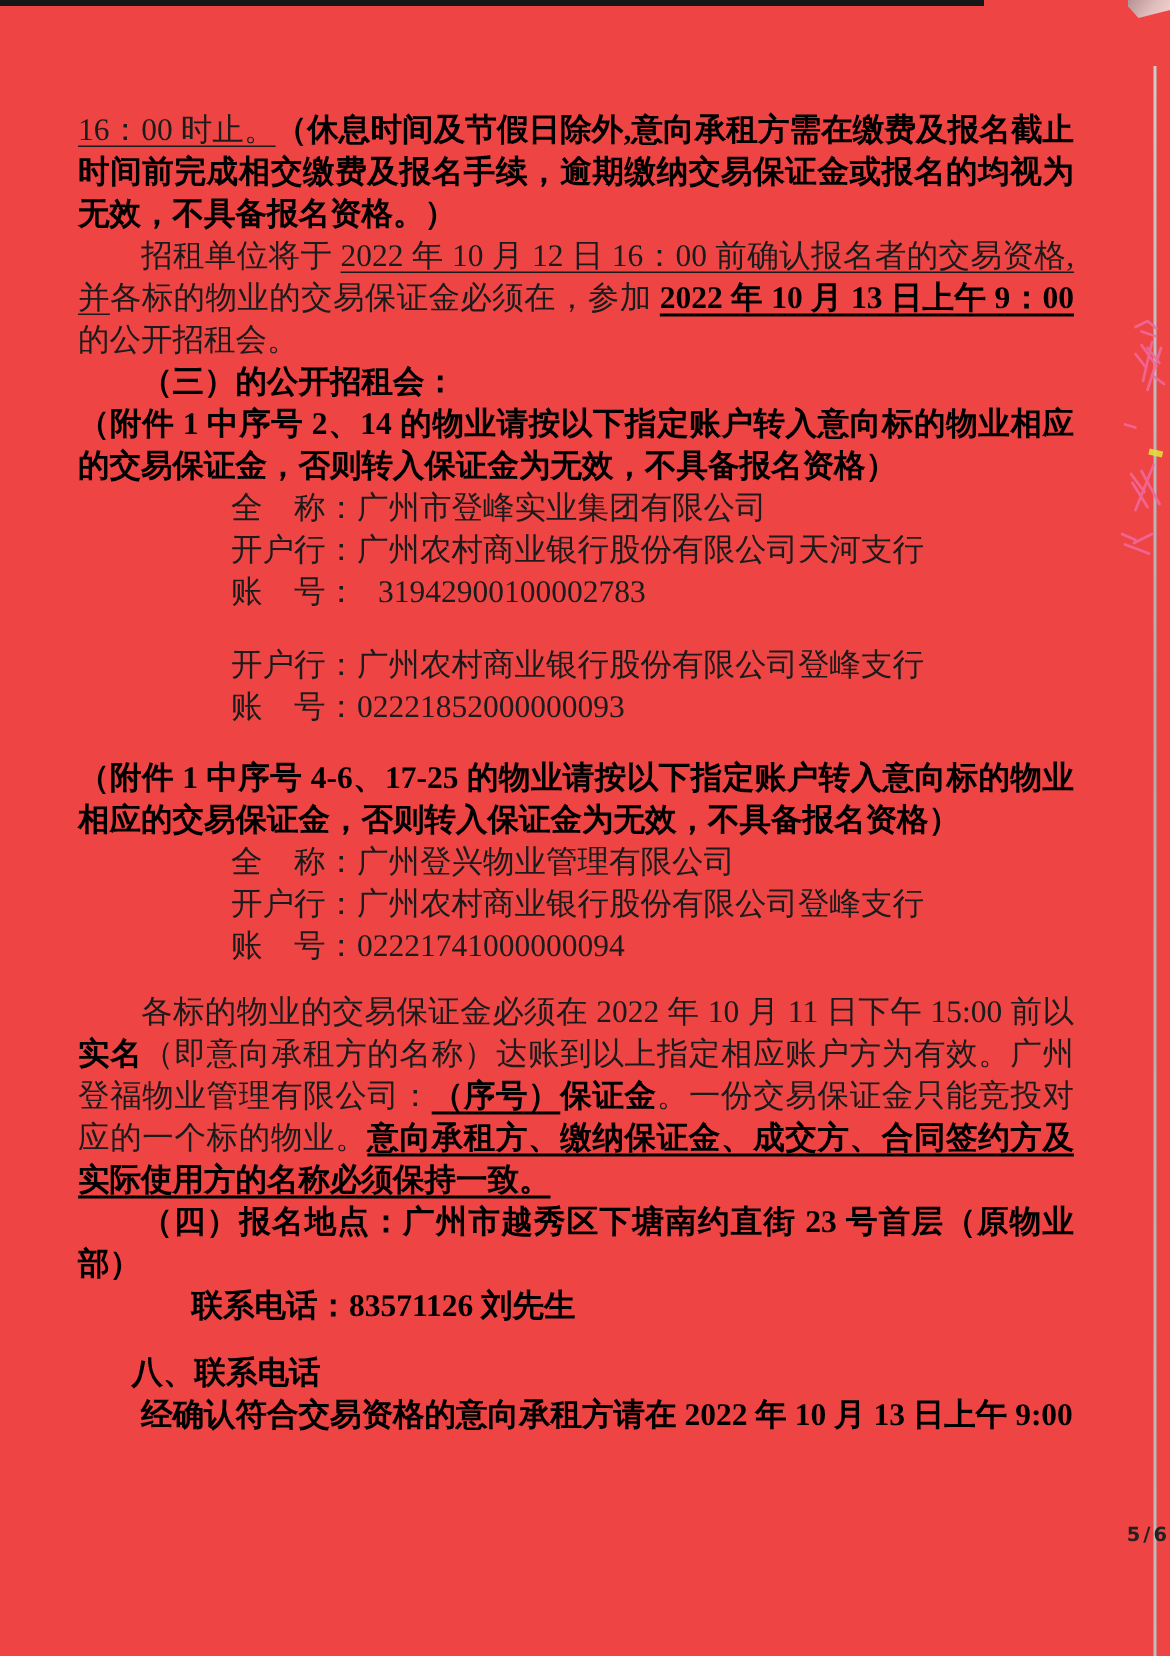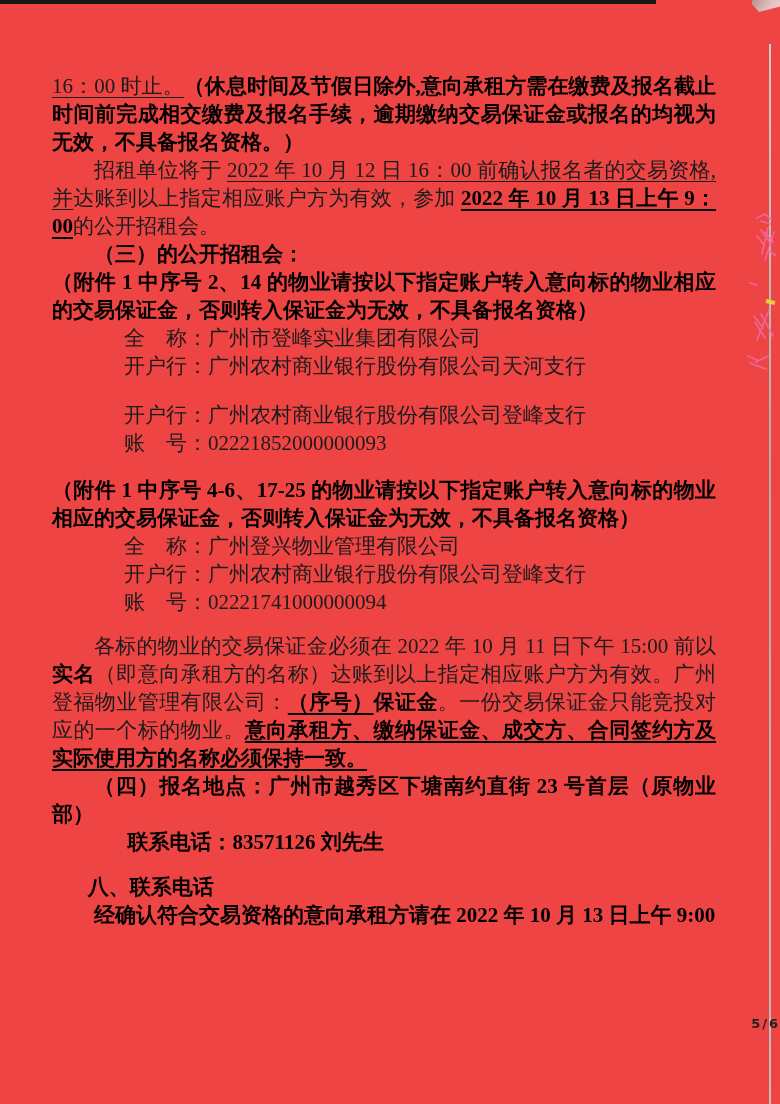--- a/index.html
+++ b/index.html
@@ -33,21 +33,21 @@
     font-size:21px;line-height:28px;
     text-align:justify;text-justify:inter-ideograph;
   }
   p{margin:0;}
   .b{font-weight:bold;color:#000;}
   .u{text-decoration:underline;text-underline-offset:4px;text-decoration-thickness:1.3px;}
   .bu{font-weight:bold;color:#000;text-decoration:underline;text-underline-offset:4px;text-decoration-thickness:2px;}
   .ind2{text-indent:2em;}
   .ind17{text-indent:1.7em;}
   .ind36{text-indent:3.6em;}
-  .acct{margin-left:72px;text-align:left;}
+  .acct{margin-left:102px;text-align:left;}
   .acct .sp{padding-left:14px;}
   .gap21{margin-top:21px;}
   .gap19{margin-top:19px;}
   .gap16{margin-top:16px;}
   .gap17{margin-top:17px;}
   .footer{
     position:absolute;left:0;top:1016px;width:780px;text-align:right;
     font-family:"DejaVu Sans","Liberation Sans",sans-serif;
     font-size:13px;font-weight:bold;color:#222;letter-spacing:2px;
   }
@@ -69,28 +69,29 @@
       <path d="M754 316 l9 12 M761 314 l12 22 M755 322 l10 16 M769 310 l-12 30"></path>
       <path d="M748 356 l9 4 M750 363 l16 6 M756 362 l12 -6"></path>
     </g>
     <path d="M766 301 l9 2" stroke="#e3de3b" stroke-width="4" fill="none" opacity="0.9"></path>
   </svg>
 
   <main class="content">
 
     <p><span class="u">16：00 时止。</span><span class="b">（休息时间及节假日除外,意向承租方需在缴费及报名截止时间前完成相交缴费及报名手续，逾期缴纳交易保证金或报名的均视为无效，不具备报名资格。）</span></p>
 
-    <p class="ind2"><span>招租单位将于 </span><span class="u">2022 年 10 月 12 日 16：00 前确认报名者的交易资格,并</span><span>达账到以上指定相应账户方为有效，参加 </span><span class="bu">2022 年 10 月 13 日上午 9：00</span><span>的公开招租会。</span></p>
+    <p class="ind2"><span>招租单位将于 </span><span class="u">2022 年 10 月 12 日 16：00 前确认报名者的交易资格,并</span><span>各标的物业的交易保证金必须在，参加 </span><span class="bu">2022 年 10 月 13 日上午 9：00</span><span>的公开招租会。</span></p>
 
     <p class="b ind2">（三）的公开招租会：</p>
 
     <section>
       <p class="b">（附件 1 中序号 2、14 的物业请按以下指定账户转入意向标的物业相应的交易保证金，否则转入保证金为无效，不具备报名资格）</p>
       <p class="acct"><span>全　称：</span><span>广州市登峰实业集团有限公司</span></p>
       <p class="acct"><span>开户行：</span><span>广州农村商业银行股份有限公司天河支行</span></p>
+      <p class="acct"><span>账　号：</span><span class="sp">31942900100002783</span></p>
     </section>
 
     <section class="gap21">
       <p class="acct"><span>开户行：</span><span>广州农村商业银行股份有限公司登峰支行</span></p>
       <p class="acct"><span>账　号：</span><span>02221852000000093</span></p>
     </section>
 
     <section class="gap19">
       <p class="b">（附件 1 中序号 4-6、17-25 的物业请按以下指定账户转入意向标的物业相应的交易保证金，否则转入保证金为无效，不具备报名资格）</p>
       <p class="acct"><span>全　称：</span><span>广州登兴物业管理有限公司</span></p>

